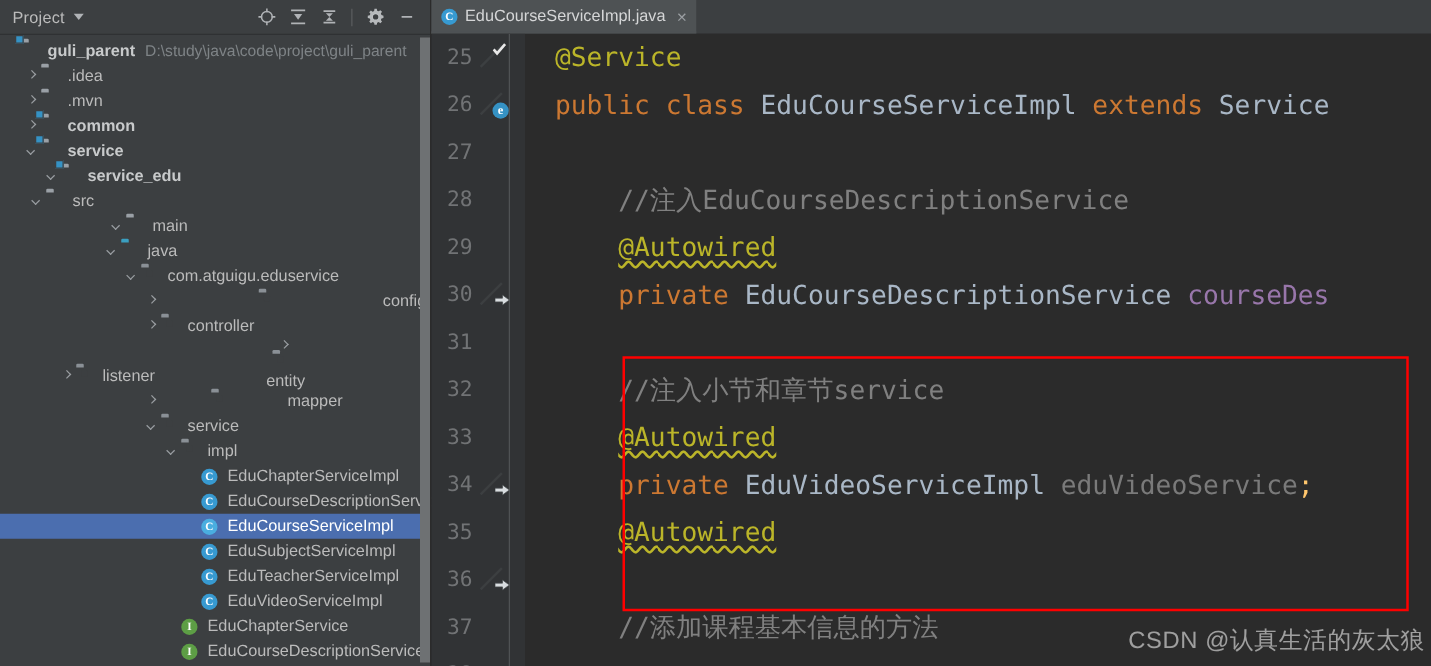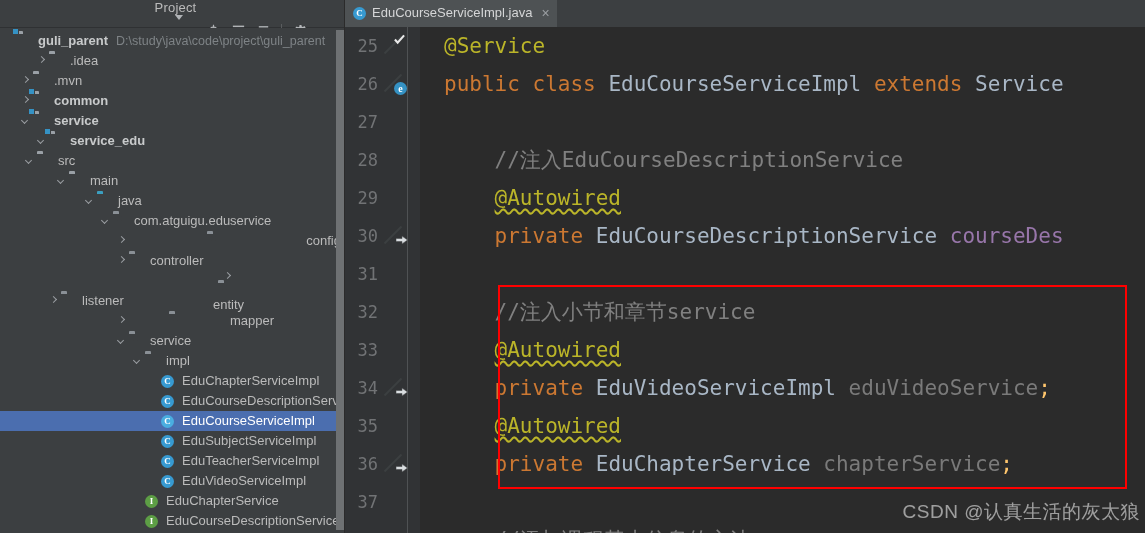--- a/index.html
+++ b/index.html
@@ -5,21 +5,21 @@
   html,body{margin:0;padding:0;background:#3c3f41;}
   body{width:1145px;height:533px;overflow:hidden;
        font-family:"Liberation Sans","DejaVu Sans",sans-serif;
        -webkit-font-smoothing:antialiased;}
   .app{position:relative;width:1145px;height:533px;display:flex;}
 
   
   .project-panel{width:345px;height:533px;background:#3c3f41;position:relative;
                  display:flex;flex-direction:column;flex:0 0 345px;}
   .panel-header{height:27px;background:#3c3f41;display:flex;align-items:center;
-                padding:0 4px 0 10px;border-bottom:1px solid #2f3133;flex-direction:column;}
+                padding:0 4px 0 10px;border-bottom:1px solid #2f3133;}
   .panel-title{color:#bbbbbb;font-size:13px;letter-spacing:.2px;}
   .caret-down{width:0;height:0;border-left:4.5px solid transparent;
               border-right:4.5px solid transparent;border-top:5px solid #b0b3b6;
               margin-left:7px;}
   .panel-tools{margin-left:auto;display:flex;align-items:center;gap:3px;padding-right:5px;}
   .tool-btn{width:22px;height:22px;display:flex;align-items:center;justify-content:center;}
   .tool-sep{width:1px;height:14px;background:#5a5d5f;margin:0 4px;}
 
   .tree{flex:1;overflow:hidden;position:relative;padding-top:3px;background:#3c3f41;}
   .row{height:20px;display:flex;align-items:center;white-space:nowrap;
@@ -163,21 +163,21 @@
       </div>
     </div>
 
     <div class="tree" id="tree">
         <div class="row" style="padding-left: 4px;">
           <span class="arrow"></span>
           <span class="ico"><span class="f-folder f-mod"></span></span>
           <span class="lbl bold">guli_parent</span>
           <span class="path">D:\study\java\code\project\guli_parent</span>
         </div>
-        <div class="row" style="padding-left: 36px;">
+        <div class="row" style="padding-left: 20px;">
           <span class="arrow r"></span>
           <span class="ico"><span class="f-folder"></span></span>
           <span class="lbl">.idea</span>
         </div>
         <div class="row" style="padding-left: 20px;">
           <span class="arrow r"></span>
           <span class="ico"><span class="f-folder"></span></span>
           <span class="lbl">.mvn</span>
         </div>
         <div class="row" style="padding-left: 20px;">
@@ -193,21 +193,21 @@
         <div class="row" style="padding-left: 36px;">
           <span class="arrow d"></span>
           <span class="ico"><span class="f-folder f-mod"></span></span>
           <span class="lbl bold">service_edu</span>
         </div>
         <div class="row" style="padding-left: 24px;">
           <span class="arrow d"></span>
           <span class="ico"><span class="f-folder"></span></span>
           <span class="lbl">src</span>
         </div>
-        <div class="row" style="padding-left: 56px;">
+        <div class="row" style="padding-left: 88px;">
           <span class="arrow d"></span>
           <span class="ico"><span class="f-folder"></span></span>
           <span class="lbl">main</span>
         </div>
         <div class="row" style="padding-left: 84px;">
           <span class="arrow d"></span>
           <span class="ico"><span class="f-folder blue"></span></span>
           <span class="lbl">java</span>
         </div>
         <div class="row" style="padding-left: 100px;">
@@ -385,21 +385,20 @@
           <div class="cline"><span class="kw">public </span><span class="kw">class </span><span class="cls">EduCourseServiceImpl </span><span class="kw">extends </span><span class="cls">Service</span></div>
           <div class="cline">&nbsp;</div>
           <div class="cline"><span class="cmt">    //注入EduCourseDescriptionService</span></div>
           <div class="cline"><span class="plain">    </span><span class="ann wavy">@Autowired</span></div>
           <div class="cline"><span class="plain">    </span><span class="kw">private </span><span class="cls">EduCourseDescriptionService </span><span class="fld">courseDes</span></div>
           <div class="cline">&nbsp;</div>
           <div class="cline"><span class="cmt">    //注入小节和章节service</span></div>
           <div class="cline"><span class="plain">    </span><span class="ann wavy">@Autowired</span></div>
           <div class="cline"><span class="plain">    </span><span class="kw">private </span><span class="cls">EduVideoServiceImpl </span><span class="grey">eduVideoService</span><span class="mth">;</span></div>
           <div class="cline"><span class="plain">    </span><span class="ann wavy">@Autowired</span></div>
-          <div class="cline"><span class="plain">    </span><span class="kw">private </span><span class="cls">EduChapterService </span><span class="grey">chapterService</span><span class="mth">;</span></div>
           <div class="cline">&nbsp;</div>
           <div class="cline"><span class="cmt">    //添加课程基本信息的方法</span></div>
         </div>
       <div class="redbox" id="redbox" style="left: 153px; top: 258px; width: 625px; height: 200px; border-color: rgb(255, 0, 0);"></div>
     </div>
 
     <div class="watermark" id="watermark" style="right: 5px; bottom: 8px;">CSDN @认真生活的灰太狼</div>
   </div>
 
 </div>

